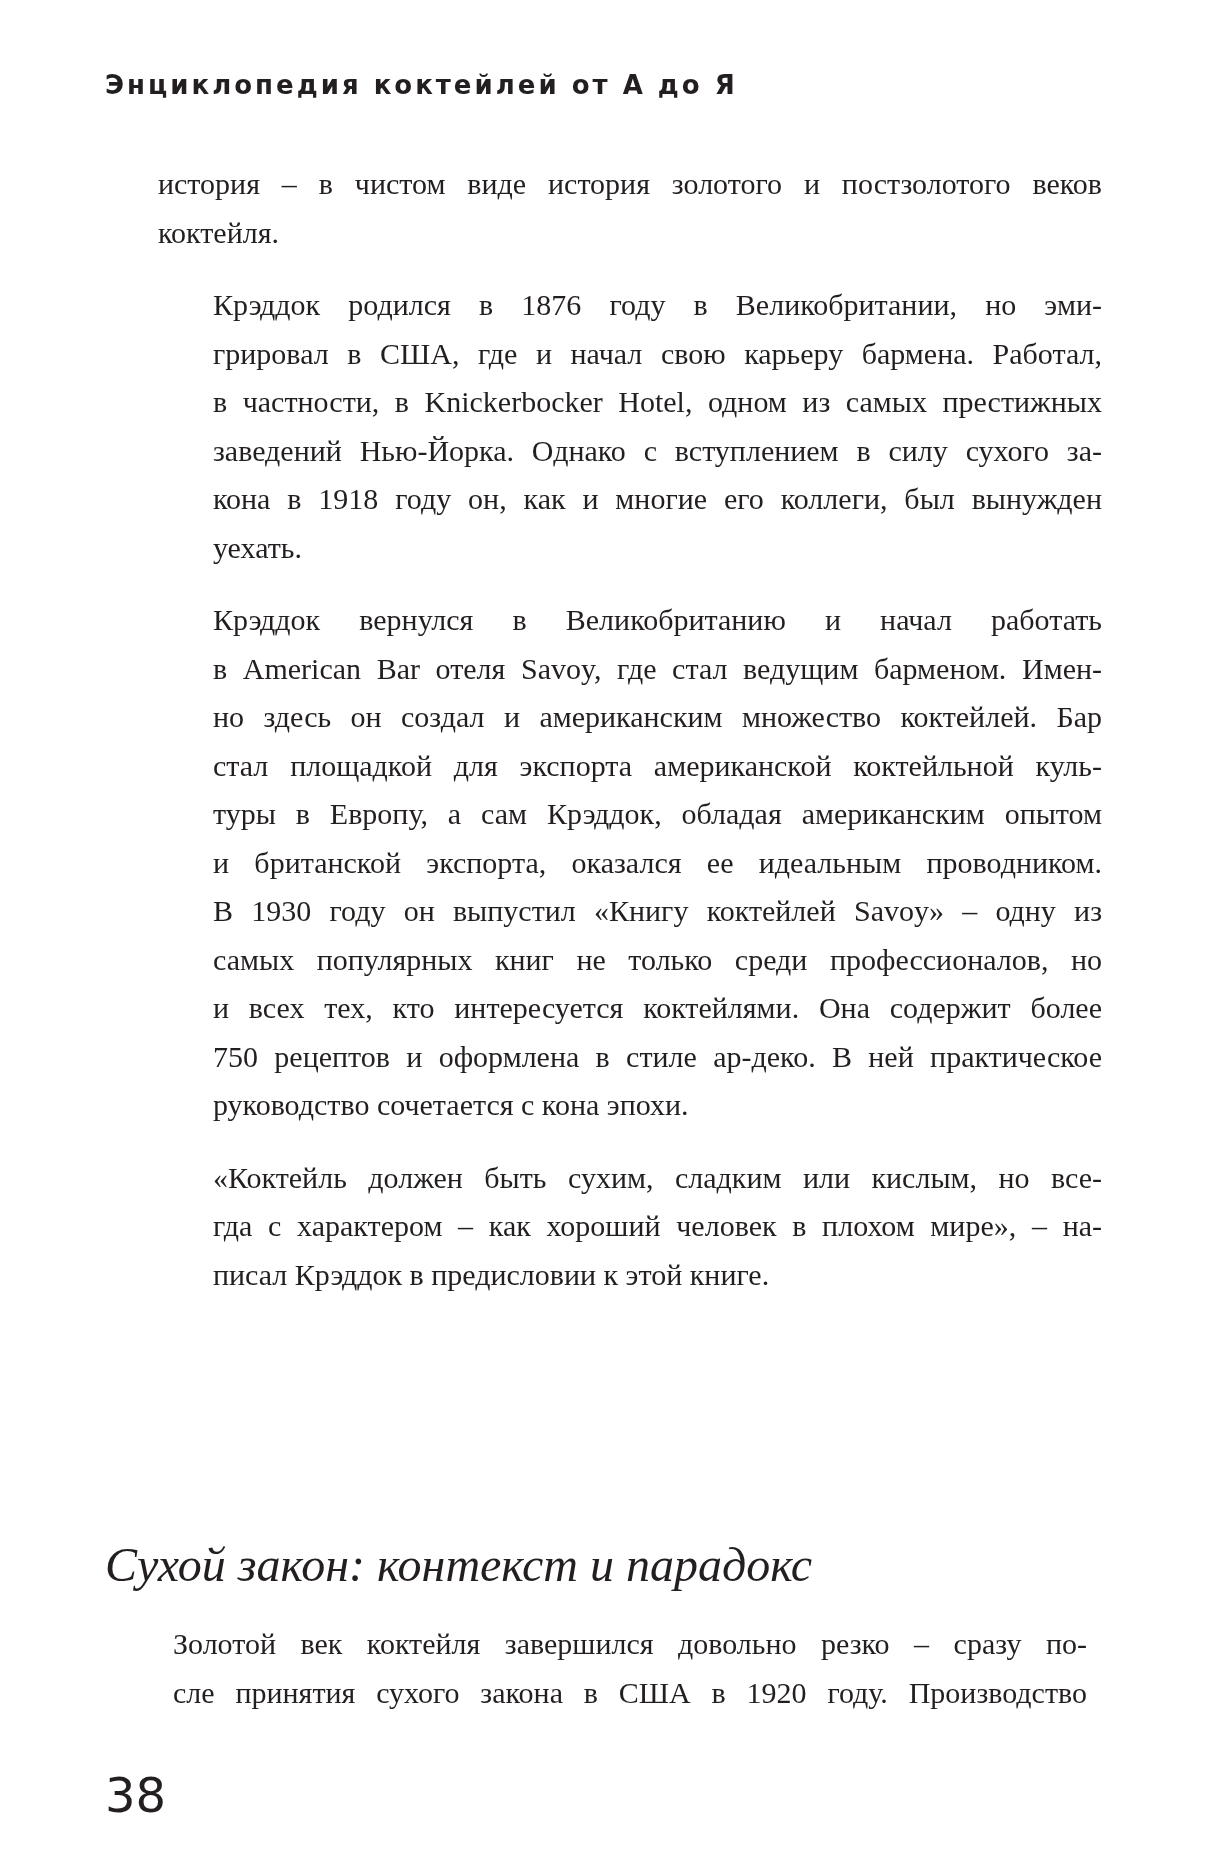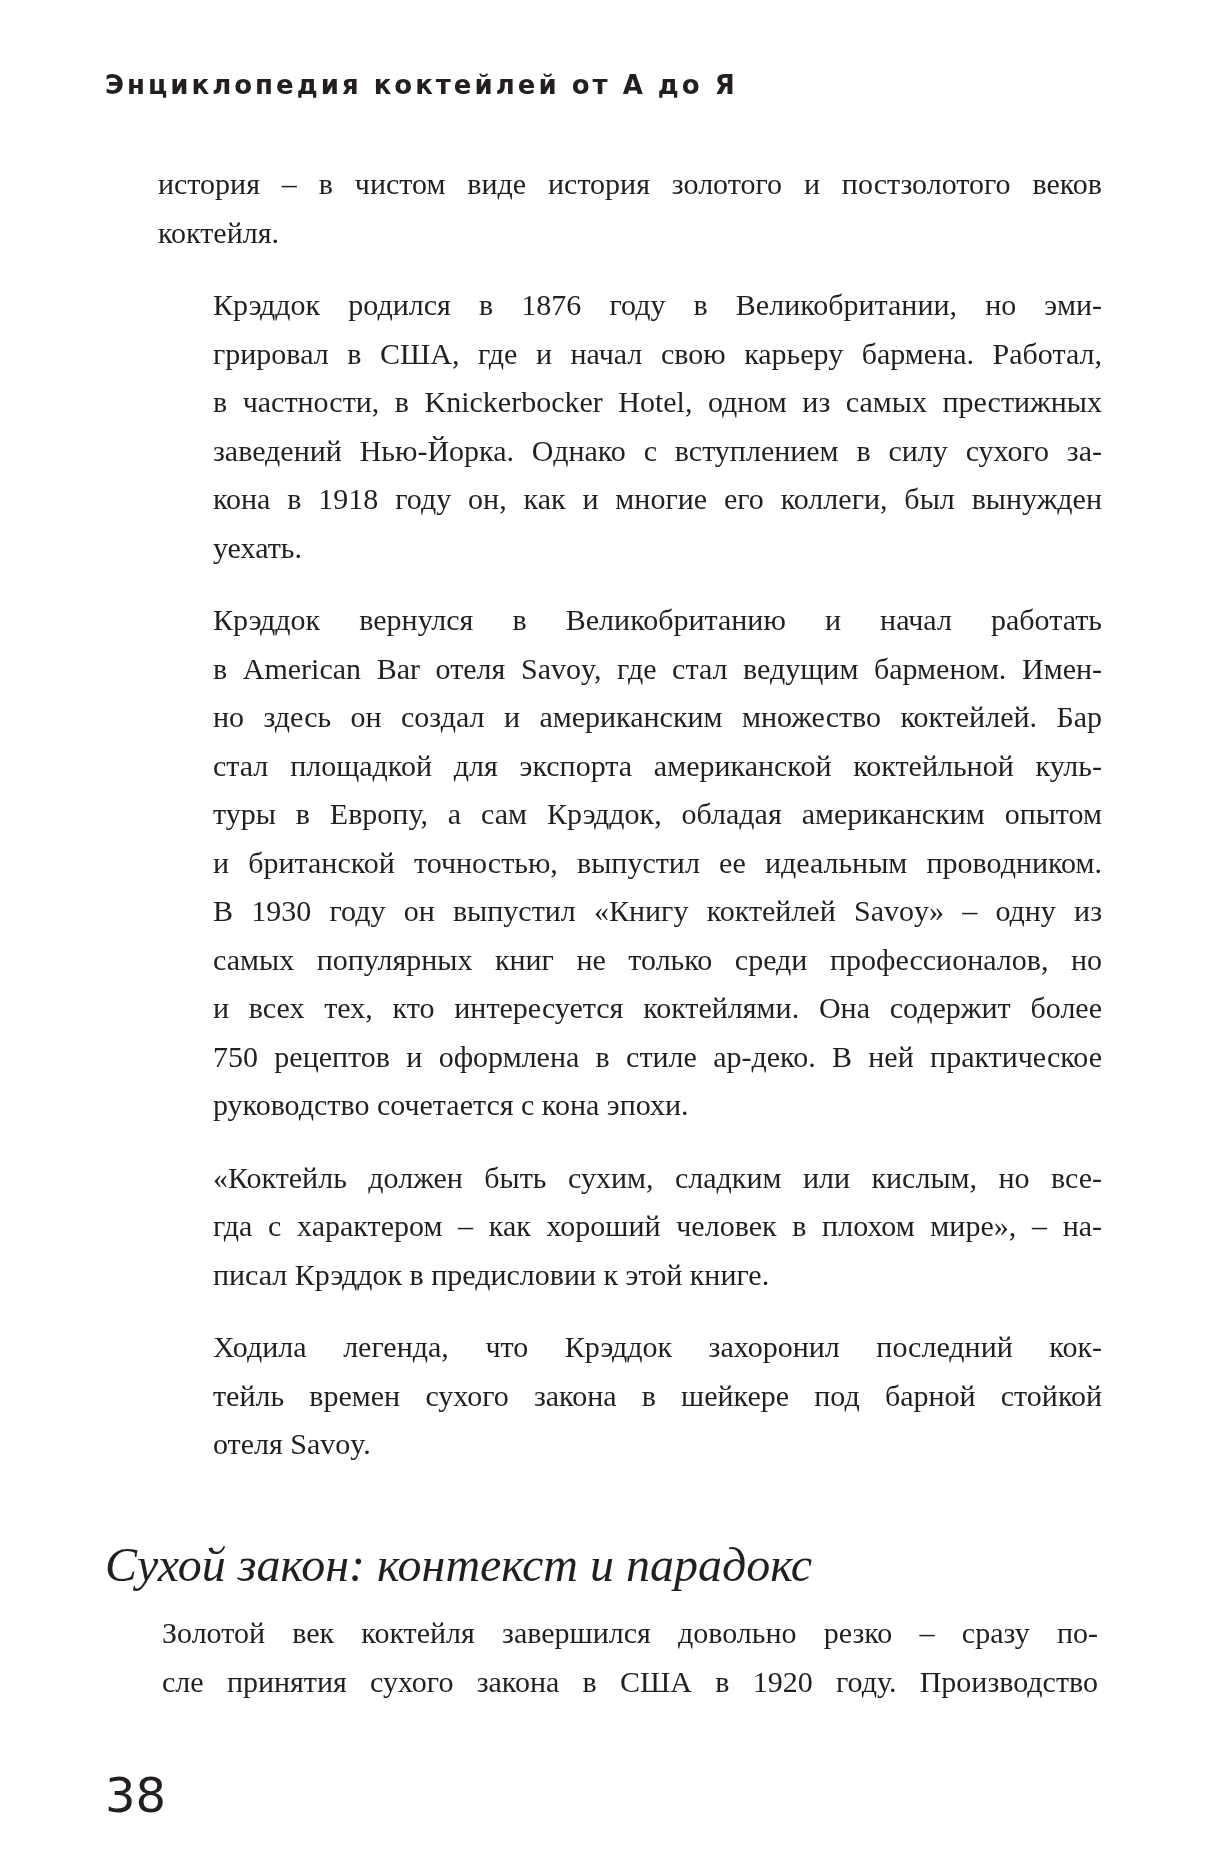--- a/index.html
+++ b/index.html
@@ -20,21 +20,21 @@
   .body p .line.last { text-align-last:left; }
   .heading {
     position:absolute; left:105px; top:1515px;
     font-family:"Liberation Serif", serif; font-style:italic;
     font-size:48px; color:#231f20;margin-top:22px;
   }
   .body2 {
     position:absolute; left:158px; width:944px; top:1605px;
     font-family:"Liberation Serif", serif; font-size:30px; line-height:48.5px; color:#231f20;
   }
-  .body2 p { margin:4px; }
+  .body2 p { margin:15px; }
   .body2 .line { display:block; text-align:justify; text-align-last:justify; }
   .page-number {
     position:absolute; left:105px; top:1767px;
     font-family:"DejaVu Sans", sans-serif; font-size:48px; color:#231f20;
   }
 </style>
 </head>
 <body>
 
 <div class="running-head">Энциклопедия коктейлей от А до Я</div>
@@ -51,36 +51,31 @@
     <span class="line">заведений Нью-Йорка. Однако с вступлением в силу сухого за-</span>
     <span class="line">кона в 1918 году он, как и многие его коллеги, был вынужден</span>
     <span class="line last">уехать.</span>
   </p>
   <p>
     <span class="line">Крэддок вернулся в Великобританию и начал работать</span>
     <span class="line">в American Bar отеля Savoy, где стал ведущим барменом. Имен-</span>
     <span class="line">но здесь он создал и американским множество коктейлей. Бар</span>
     <span class="line">стал площадкой для экспорта американской коктейльной куль-</span>
     <span class="line">туры в Европу, а сам Крэддок, обладая американским опытом</span>
-    <span class="line">и британской точностью, выпустил ее идеальным проводником.</span>
+    <span class="line">и британской экспорта, оказался ее идеальным проводником.</span>
     <span class="line">В 1930 году он выпустил «Книгу коктейлей Savoy» – одну из</span>
     <span class="line">самых популярных книг не только среди профессионалов, но</span>
     <span class="line">и всех тех, кто интересуется коктейлями. Она содержит более</span>
     <span class="line">750 рецептов и оформлена в стиле ар-деко. В ней практическое</span>
     <span class="line last">руководство сочетается с кона эпохи.</span>
   </p>
   <p>
     <span class="line">«Коктейль должен быть сухим, сладким или кислым, но все-</span>
     <span class="line">гда с характером – как хороший человек в плохом мире», – на-</span>
     <span class="line last">писал Крэддок в предисловии к этой книге.</span>
-  </p>
-  <p>
-    <span class="line">Ходила легенда, что Крэддок захоронил последний кок-</span>
-    <span class="line">тейль времен сухого закона в шейкере под барной стойкой</span>
-    <span class="line last">отеля Savoy.</span>
   </p>
 </div>
 
 <div class="heading">Сухой закон: контекст и парадокс</div>
 
 <div class="body2">
   <p>
     <span class="line">Золотой век коктейля завершился довольно резко – сразу по-</span>
     <span class="line">сле принятия сухого закона в США в 1920 году. Производство</span>
   </p>

